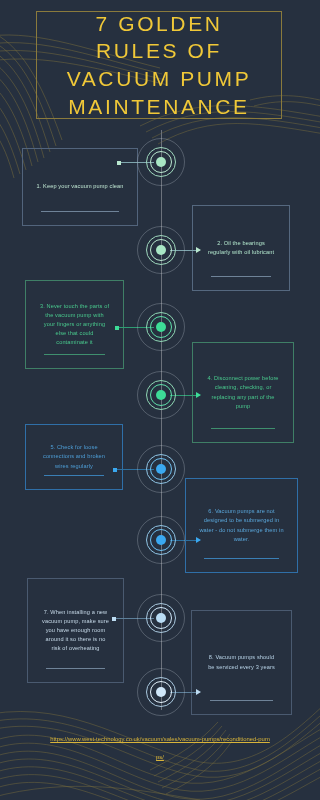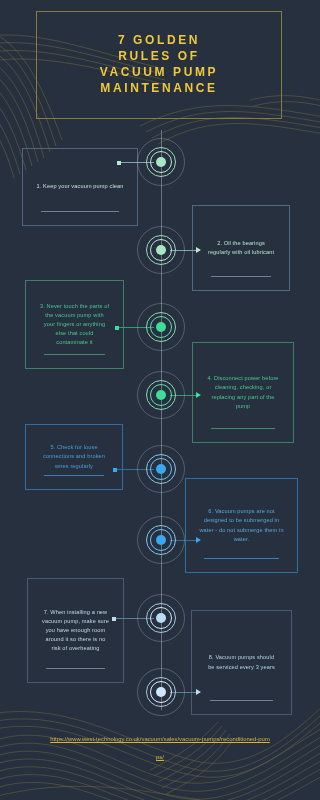--- a/index.html
+++ b/index.html
@@ -17,26 +17,26 @@
   
   .title-box{
     position:absolute;left:36px;top:11px;width:246px;height:108px;
     border:1px solid #8a7a3c;
     box-sizing:border-box;
     display:flex;align-items:center;justify-content:center;
     z-index:4;
   }
   .title-text{
     color:#f0c838;
-    font-size:12px;
+    font-size:21px;
     line-height:1.32;
     letter-spacing:2.6px;
     text-align:center;
     text-transform:uppercase;
-    font-weight:700;
+    font-weight:400;
     white-space:pre-line;
     padding:0 4px;
   }
 
   
   .spine{
     position:absolute;left:160.5px;top:130px;width:1px;height:580px;
     background:#6c727c;z-index:1;
   }
 

